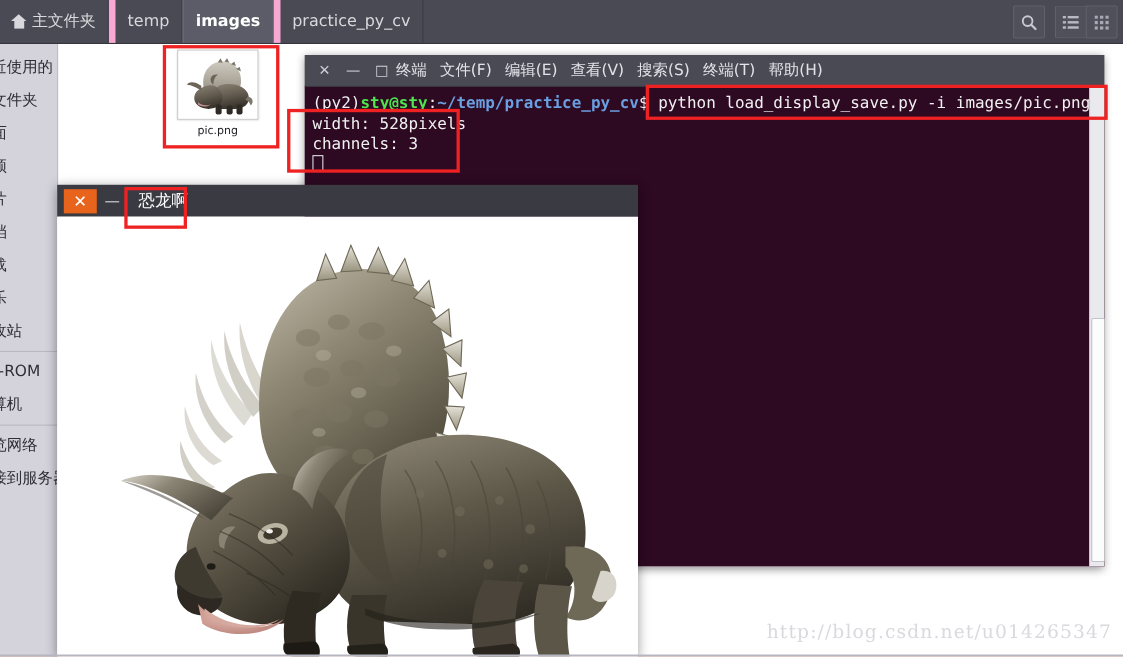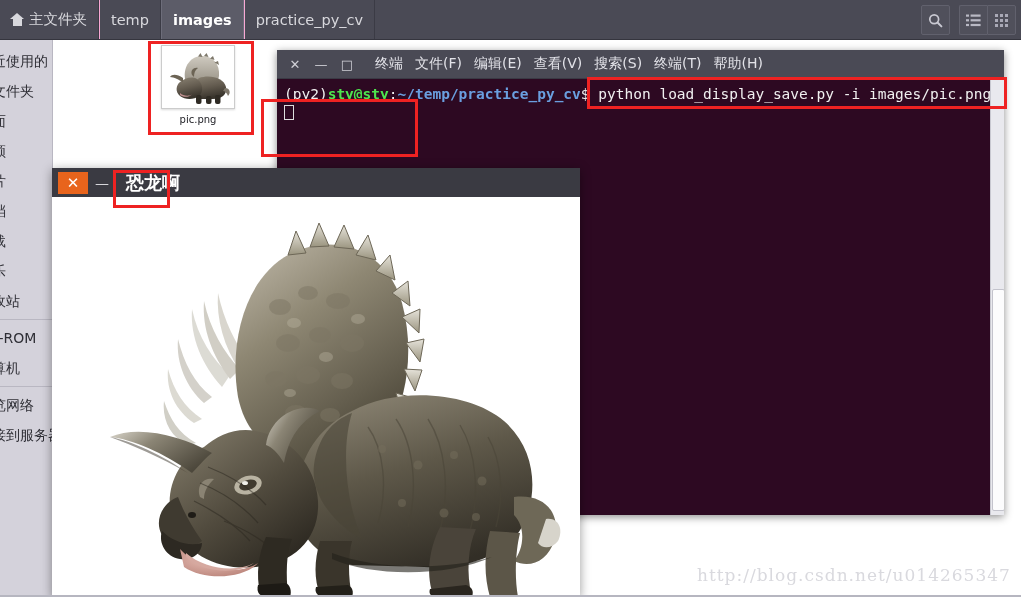--- a/index.html
+++ b/index.html
@@ -31,21 +31,21 @@
     display: flex;
     align-items: stretch;
     box-sizing: border-box;
   }
   .crumb {
     display: flex; align-items: center;
     padding: 0 11px;
     color: #d8d8dd;
     font-size: 14.5px;
     border-right: 1px solid #3b3b45;
-    border-left: 1px solid #f9a8d4;
+    border-left: 6px solid #f9a8d4;
     cursor: default;
     white-space: nowrap;
   }
   .crumb:first-child { border-left: none; }
   .crumb.home { padding-left: 10px; }
   .crumb.active {
     background: #5c5c68;
     color: #ffffff;
     font-weight: bold;
     border-left: 1px solid #6d6d7a;
@@ -164,21 +164,20 @@
   }
   .wbtn {
     width: 26px; height: 22px;
     display: flex; align-items: center; justify-content: center;
     color: #cfcfd6;
     font-size: 13px;
     cursor: pointer;
   }
   .term-menu {
     display: flex; align-items: flex-end;
-    margin-left: 15px;
     gap: 12px;
   }
   .menu-item {
     color: #e2e2e8;
     font-size: 14px;
     cursor: pointer;
     white-space: nowrap;
   }
   .term-body {
     position: relative;
@@ -240,22 +239,22 @@
   }
   .iv-min {
     width: 28px; height: 22px;
     color: #d5d5da;
     display: flex; align-items: center; justify-content: center;
     font-size: 14px;
     cursor: pointer;
   }
   .iv-title {
     color: #ffffff;
-    font-size: 18px;
-    font-weight: bold;
+    font-size: 15px;
+    font-weight: normal;
     margin-left: 10px;
     white-space: nowrap;
   }
   .iv-canvas {
     height: 400px;
     background: #ffffff;
     position: relative;
     overflow: hidden;
   }
 
@@ -416,20 +415,22 @@
         <span class="menu-item">编辑(E)</span>
         <span class="menu-item">查看(V)</span>
         <span class="menu-item">搜索(S)</span>
         <span class="menu-item">终端(T)</span>
         <span class="menu-item">帮助(H)</span>
       </div>
     </div>
 
     <div class="term-body">
       <div class="t-line"><span class="t-white">(py2)</span><span class="t-green">sty@sty</span><span class="t-white">:</span><span class="t-blue">~/temp/practice_py_cv</span><span class="t-white">$</span><span class="t-white"> </span><span class="t-white">python load_display_save.py -i images/pic.png</span></div>
+      <div class="t-line t-white">width: 528pixels</div>
+      <div class="t-line t-white">channels: 3</div>
       <div class="t-line"><span class="cursor-box"></span></div>
 
       <div class="term-scrollbar">
         <div class="term-thumb"></div>
       </div>
     </div>
   </div>
 
   <div class="iv-window">
     <div class="iv-titlebar">

